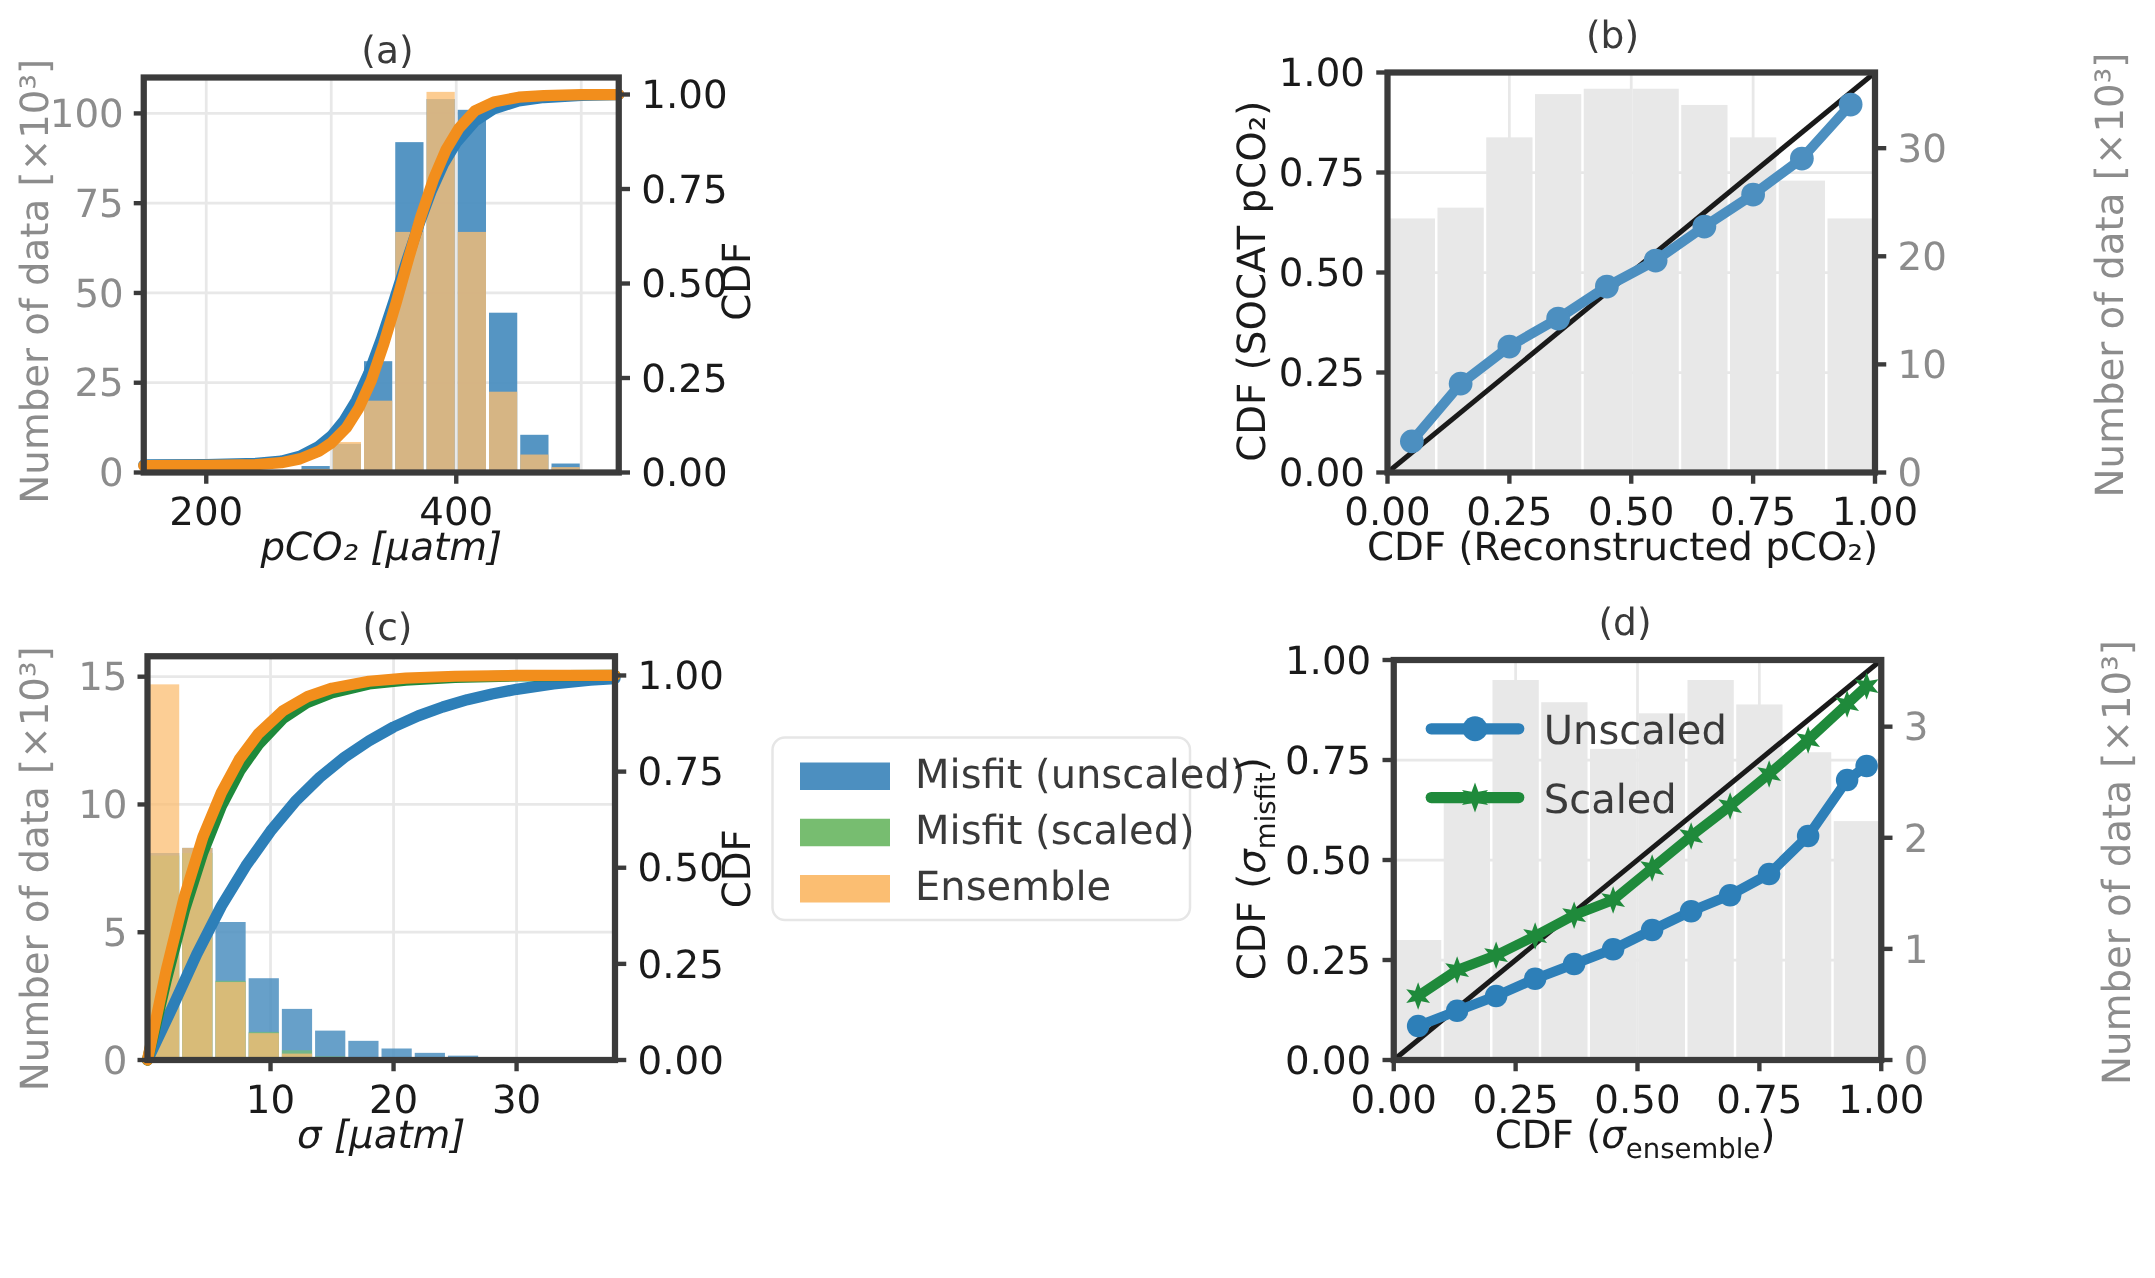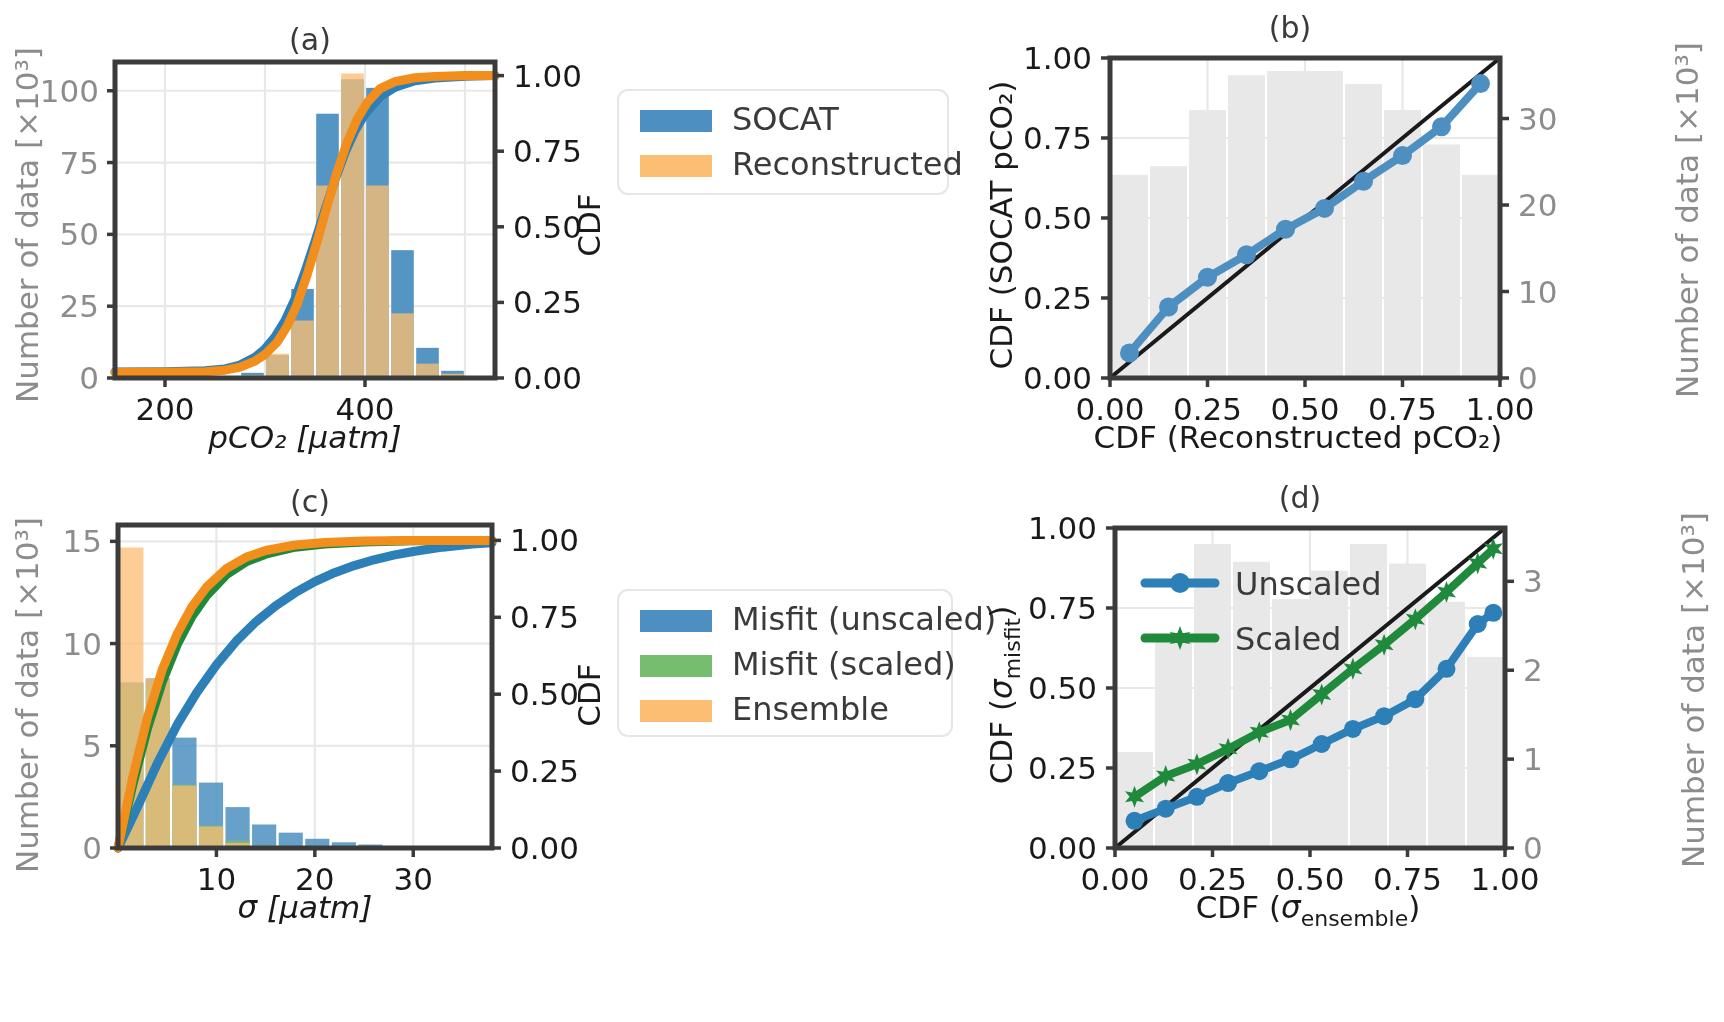--- a/index.html
+++ b/index.html
@@ -88,29 +88,20 @@
         </g>
 
       <text class="axlabel" transform="translate(38,225) rotate(-90)" text-anchor="middle">Number of data [×10³]</text>
 
       <text class="axlabeldark" transform="translate(600,225) rotate(-90)" text-anchor="middle">CDF</text>
 
       <text class="axlabeldark" x="305" y="448" text-anchor="middle" style="font-style:italic;">pCO₂ [µatm]</text>
     </svg>
   </div>
 
-  <div class="panel" style="left:616px;top:88px;">
-    <svg width="340" height="110" viewBox="0 0 340 110">
-      <rect class="legbox" x="2" y="2" width="330" height="104" rx="10"></rect>
-      <rect x="24" y="22" width="72" height="22" fill="#4C8FC0"></rect>
-      <text class="legtxt" x="116" y="42">SOCAT</text>
-      <rect x="24" y="67" width="72" height="22" fill="#FBBE72"></rect>
-      <text class="legtxt" x="116" y="87">Reconstructed</text>
-    </svg>
-  </div>
 
   <div class="panel" style="left:960px;top:0px;">
     <svg width="764" height="460" viewBox="0 0 764 460">
       <text class="ttl" x="330" y="38" text-anchor="middle">(b)</text>
       <g id="b-plot">
           <rect x="151" y="174.75675675675677" width="37" height="203.24324324324323" fill="#e8e8e8"></rect>
           <rect x="190" y="166.1081081081081" width="37" height="211.8918918918919" fill="#e8e8e8"></rect>
           <rect x="229" y="109.89189189189187" width="37" height="268.1081081081081" fill="#e8e8e8"></rect>
           <rect x="268" y="75.29729729729729" width="37" height="302.7027027027027" fill="#e8e8e8"></rect>
           <rect x="307" y="70.97297297297297" width="37" height="307.02702702702703" fill="#e8e8e8"></rect>

